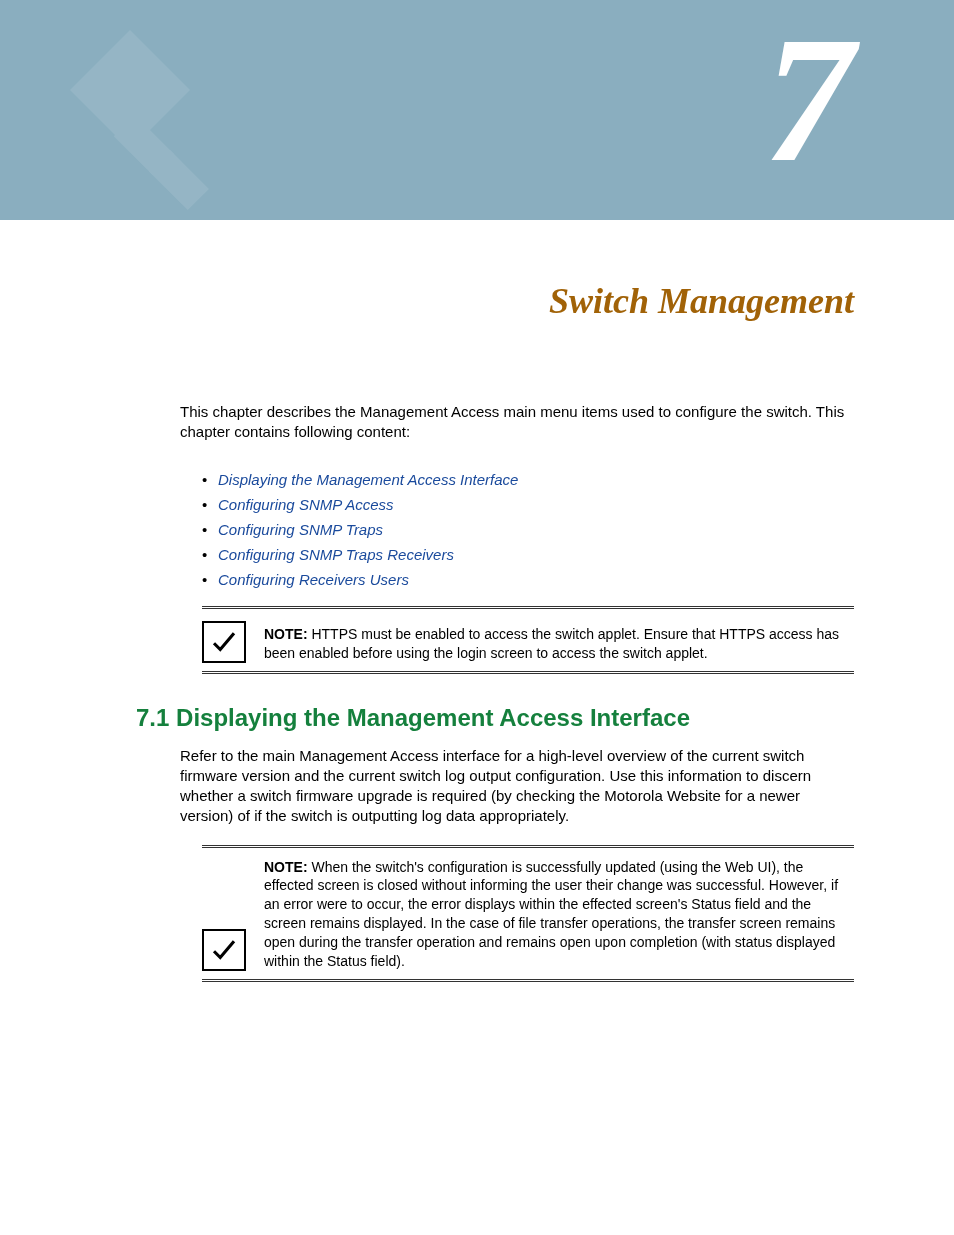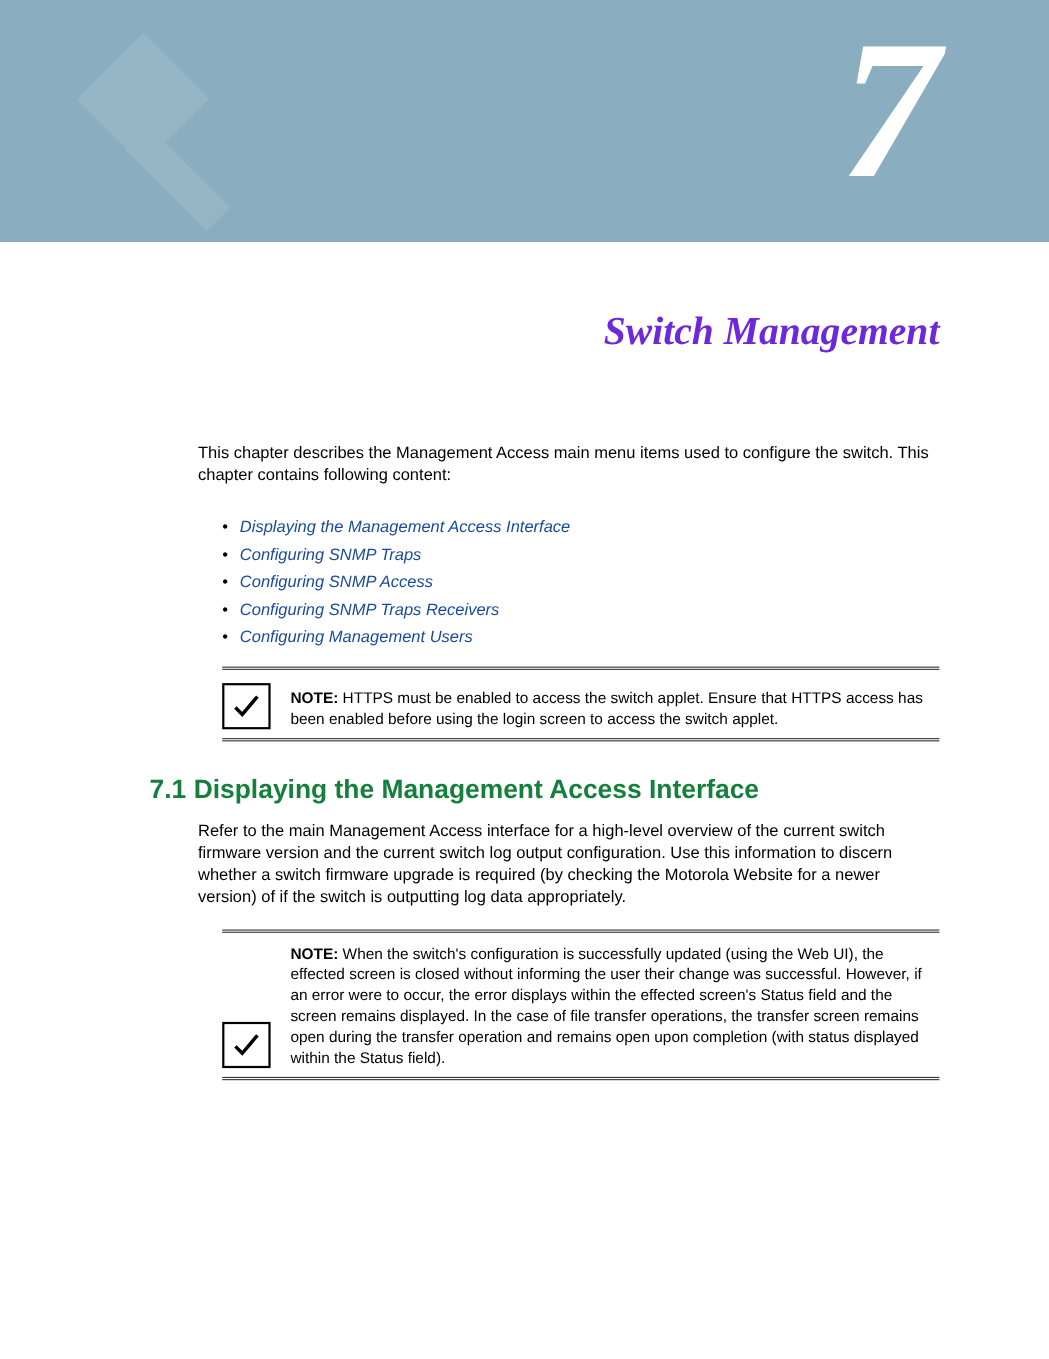--- a/index.html
+++ b/index.html
@@ -40,21 +40,21 @@
   .content {
     padding: 60px 100px 0 180px;
   }
   .chapter-title {
     font-family: "Times New Roman", Times, serif;
     font-weight: bold;
     font-style: italic;
     font-size: 36px;
     text-align: right;
     margin-bottom: 80px;
-    color: #6d28d9;
+    color: #a16207;
   }
   .intro {
     font-size: 15px;
     line-height: 1.35;
     margin-bottom: 28px;
   }
   ul.link-list {
     list-style: none;
     margin: 0 0 18px 22px;
   }
@@ -131,24 +131,24 @@
 </div>
 
 <div class="content">
 
   <h1 class="chapter-title">Switch Management</h1>
 
   <p class="intro">This chapter describes the Management Access main menu items used to configure the switch. This chapter contains following content:</p>
 
   <ul class="link-list">
     <li><a href="#">Displaying the Management Access Interface</a></li>
+    <li><a href="#">Configuring SNMP Access</a></li>
     <li><a href="#">Configuring SNMP Traps</a></li>
-    <li><a href="#">Configuring SNMP Access</a></li>
     <li><a href="#">Configuring SNMP Traps Receivers</a></li>
-    <li><a href="#">Configuring Management Users</a></li>
+    <li><a href="#">Configuring Receivers Users</a></li>
   </ul>
 
   <div class="note-block">
     <div class="note-icon">
       <svg viewBox="0 0 24 24">
           <path d="M4 13 L9 18 L20 5" stroke="#000" stroke-width="2.5" fill="none"></path>
         </svg>
     </div>
     <p class="note-text">
       <span class="label">NOTE:</span><span> HTTPS must be enabled to access the switch applet. Ensure that HTTPS access has been enabled before using the login screen to access the switch applet.</span>

